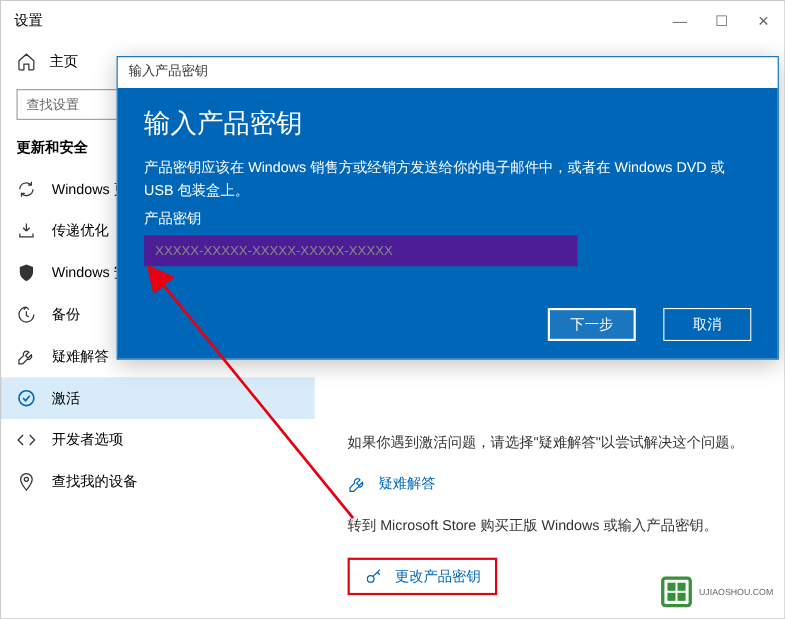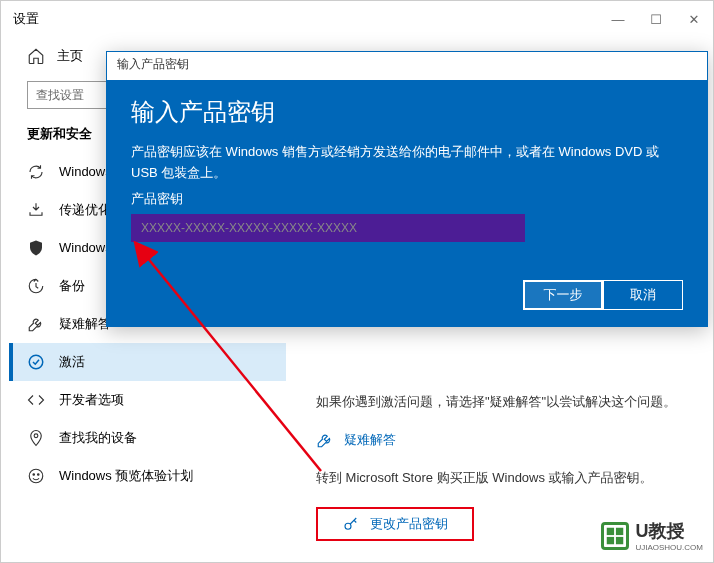--- a/index.html
+++ b/index.html
@@ -2,45 +2,45 @@
 <html><head>
   <meta charset="utf-8">
   <style>
     * { margin: 0; padding: 0; box-sizing: border-box; font-family: "Microsoft YaHei", "Segoe UI", sans-serif; }
     body { width: 714px; height: 563px; background: #fff; position: relative; overflow: hidden; border: 1px solid #ccc; }
     .titlebar { height: 36px; display: flex; align-items: center; padding: 12px 12px; }
     .titlebar-title { font-size: 13px; color: #000; }
     .titlebar-controls { margin-left: auto; display: flex; gap: 24px; }
     .titlebar-btn { width: 14px; text-align: center; color: #666; font-size: 13px; cursor: pointer; }
     .content-wrap { display: flex; height: calc(100% - 36px); }
-    .sidebar { width: 295px; padding-left: 26px; padding-right: 10px; }
+    .sidebar { width: 295px; padding-left: 14px; padding-right: 10px; }
     .home-row { display: flex; align-items: center; padding: 10px 0; gap: 12px; }
     .home-icon { width: 18px; height: 18px; }
     .home-label { font-size: 13px; }
     .search-box { width: 262px; height: 28px; border: 1px solid #999; padding: 0 8px; font-size: 12px; margin: 6px 0 16px 0; display: flex; align-items: center; color: #666; }
     .category-title { font-size: 13px; font-weight: 600; margin: 6px 0 10px 0; }
     .nav-item { display: flex; align-items: center; padding: 10px 0; gap: 14px; cursor: pointer; }
     .nav-item.selected { background: #d8ebf9; margin-left: -18px; padding-left: 14px; border-left: 4px solid #0067b8; text-align: center; }
     .nav-icon { width: 18px; height: 18px; flex-shrink: 0; }
     .nav-label { font-size: 13px; }
     .main-panel { flex: 1; padding: 14px 20px; }
     .activation-title { font-size: 24px; color: #333; margin-bottom: 16px; }
     .help-text { font-size: 13px; color: #333; margin: 310px 0 20px 0; }
     .link-row { display: flex; align-items: center; gap: 10px; margin: 14px 0; color: #0067b8; font-size: 13px; cursor: pointer; }
     .link-icon { width: 18px; height: 18px; }
     .store-text { font-size: 13px; color: #333; margin: 20px 0; }
-    .change-key-box { border: 2px solid #e60012; padding: 6px 24px; display: inline-flex; align-items: center; gap: 10px; color: #0067b8; font-size: 13px; }
+    .change-key-box { border: 2px solid #e60012; padding: 6px 13px; display: inline-flex; align-items: center; gap: 10px; color: #0067b8; font-size: 13px; }
     .dialog { position: absolute; left: 105px; top: 50px; width: 602px; height: 276px; background: #fff; border: 1px solid #0067b8; box-shadow: 0 4px 20px rgba(0,0,0,0.25); }
     .dialog-header { height: 28px; padding: 4px 10px; font-size: 12px; color: #333; }
     .dialog-body { background: #0067b8; height: calc(100% - 28px); padding: 16px 24px; color: #fff; position: relative; }
     .dialog-title { font-size: 24px; font-weight: 400; margin-bottom: 14px; }
     .dialog-desc { font-size: 13px; line-height: 1.6; margin-bottom: 6px; }
     .field-label { font-size: 13px; margin-bottom: 6px; }
     .key-input { width: 394px; height: 28px; background: #4c1d95; border: none; padding: 0 10px; font-size: 12px; color: #888; display: flex; align-items: center; }
-    .dialog-buttons { position: absolute; bottom: 16px; right: 24px; display: flex; gap: 0; }
+    .dialog-buttons { position: absolute; bottom: 16px; right: 24px; display: flex; gap: 25px; }
     .dialog-btn { width: 80px; height: 30px; border: 1px solid #fff; background: transparent; color: #fff; font-size: 13px; cursor: pointer; display: flex; align-items: center; justify-content: center; }
     .dialog-btn.primary { background: rgba(255,255,255,0.1); border: 2px solid #fff; }
     .arrow-annotation { position: absolute; left: 130px; top: 240px; pointer-events: none; }
     .logo { position: absolute; right: 10px; bottom: 10px; display: flex; align-items: center; gap: 6px; }
     .logo-badge { width: 28px; height: 28px; border: 3px solid #3a8f3a; border-radius: 4px; position: relative; }
     .logo-text { font-size: 18px; font-weight: bold; color: #333; }
     .logo-sub { font-size: 8px; color: #666; }
   </style>
 </head>
 <body>
@@ -110,29 +110,20 @@
         </svg>
       <span class="nav-label">开发者选项</span>
     </div>
     <div class="nav-item">
       <svg class="nav-icon" viewBox="0 0 24 24" fill="none" stroke="#333" stroke-width="1.5">
           <path d="M12 2a7 7 0 017 7c0 5-7 13-7 13S5 14 5 9a7 7 0 017-7z"></path>
           <circle cx="12" cy="9" r="2.5"></circle>
         </svg>
       <span class="nav-label">查找我的设备</span>
     </div>
-    <div class="nav-item">
-      <svg class="nav-icon" viewBox="0 0 24 24" fill="none" stroke="#333" stroke-width="1.5">
-          <circle cx="12" cy="12" r="9"></circle>
-          <circle cx="9" cy="10" r="1" fill="#333"></circle>
-          <circle cx="15" cy="10" r="1" fill="#333"></circle>
-          <path d="M8 15c1 1.5 2.5 2 4 2s3-.5 4-2"></path>
-        </svg>
-      <span class="nav-label">Windows 预览体验计划</span>
-    </div>
   </div>
 
   <div class="main-panel">
     <div class="activation-title">油江</div>
     <div class="help-text">如果你遇到激活问题，请选择"疑难解答"以尝试解决这个问题。</div>
     <div class="link-row">
       <svg class="link-icon" viewBox="0 0 24 24" fill="none" stroke="#0067b8" stroke-width="1.5">
           <path d="M14 6a4 4 0 00-5.5 5L3 16.5V21h4.5L13 15.5A4 4 0 0018 10l-4 4-3-3 4-4z"></path>
         </svg>
       <span>疑难解答</span>
@@ -180,16 +171,15 @@
 <div class="logo">
   <div class="logo-badge">
     <svg viewBox="0 0 24 24" width="22" height="22">
         <rect x="3" y="3" width="8" height="8" fill="#3a8f3a"></rect>
         <rect x="13" y="3" width="8" height="8" fill="#3a8f3a"></rect>
         <rect x="3" y="13" width="8" height="8" fill="#3a8f3a"></rect>
         <rect x="13" y="13" width="8" height="8" fill="#3a8f3a"></rect>
       </svg>
   </div>
   <div>
-    <div class="logo-text">U教授</div>
     <div class="logo-sub">UJIAOSHOU.COM</div>
   </div>
 </div>
 
 </body></html>

